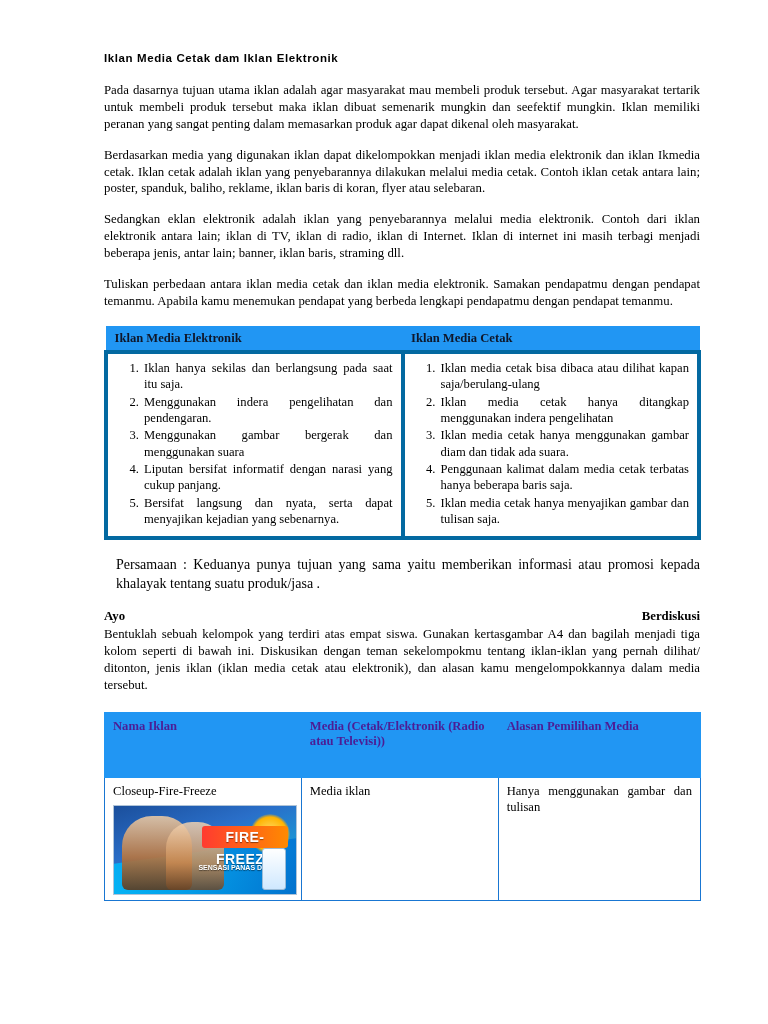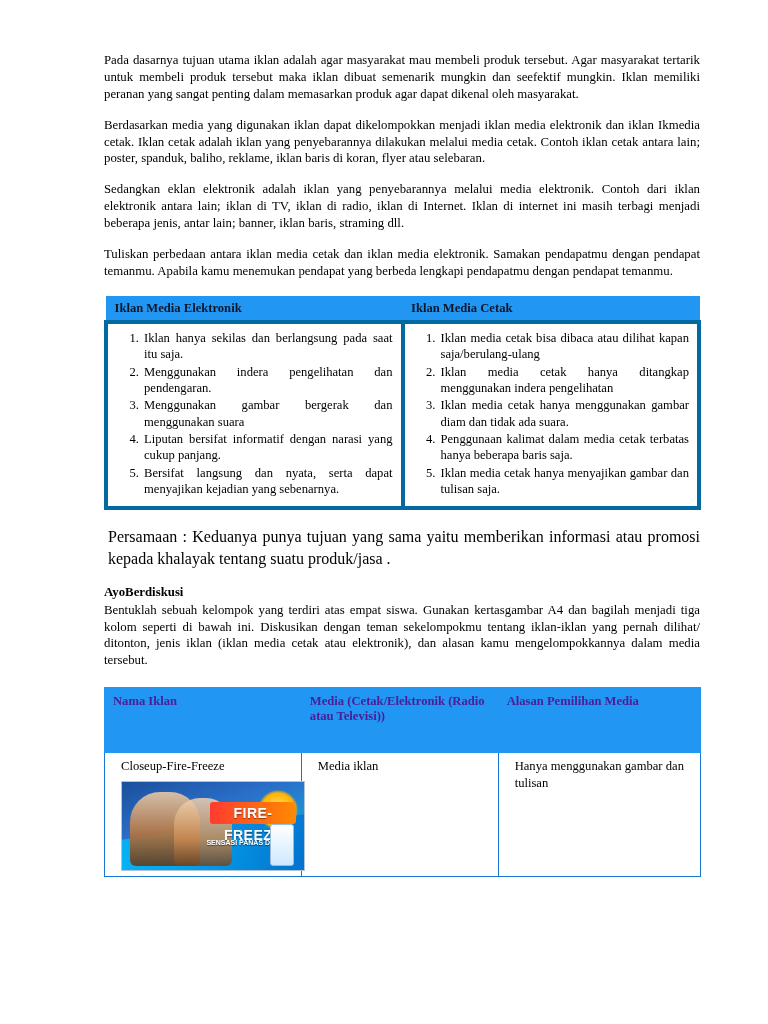--- a/index.html
+++ b/index.html
@@ -65,28 +65,28 @@
   table.cmp ol {
     margin: 0;
     padding-left: 26px;
   }
   table.cmp ol li {
     text-align: justify;
     margin-bottom: 1px;
     padding-left: 2px;
   }
   .persamaan {
-    font-size: 16px;
+    font-size: 14px;
     line-height: 1.32;
     text-align: justify;
-    margin: 16px 0 16px 4px;
+    margin: 16px 0 16px 12px;
   }
   .ayo-line {
     display: flex;
-    justify-content: flex-start;
+    justify-content: space-between;
     font-size: 12.8px;
     font-weight: bold;
     margin: 0 0 2px 0;
   }
   .ayo-line .left { font-weight: bold; }
   .ayo-line .right { font-weight: bold; }
   p.instruction {
     font-size: 12.8px;
     line-height: 1.32;
     text-align: justify;
@@ -106,21 +106,21 @@
     font-size: 12.6px;
     text-align: left;
     vertical-align: top;
     padding: 6px 8px;
     border: 1px solid #2196f3;
     height: 52px;
   }
   table.media td {
     border: 1px solid #1976d2;
     vertical-align: top;
-    padding: 5px 16px;
+    padding: 5px 8px;
     font-size: 12.6px;
     line-height: 1.3;
   }
   td.cell-justify { text-align: justify; }
   .ad-thumb {
     margin-top: 6px;
     width: 182px;
     height: 88px;
     border: 1px solid #b0c4d8;
     position: relative;
@@ -204,20 +204,21 @@
     background: linear-gradient(180deg, #ffffff, #cfe8ff);
     border-radius: 3px;
     border: 1px solid #9bbcd8;
   }
 </style>
 </head>
 <body>
 
 <div class="page">
 
+  <h1 class="doc-title">Iklan Media Cetak dam Iklan Elektronik</h1>
 
   <p class="para">Pada dasarnya tujuan utama iklan adalah agar masyarakat mau membeli produk tersebut. Agar masyarakat tertarik untuk membeli produk tersebut maka iklan dibuat semenarik mungkin dan seefektif mungkin. Iklan memiliki peranan yang sangat penting dalam memasarkan produk agar dapat dikenal oleh masyarakat.</p>
   <p class="para">Berdasarkan media yang digunakan iklan dapat dikelompokkan menjadi iklan media elektronik dan iklan  Ikmedia cetak. Iklan cetak adalah iklan yang penyebarannya dilakukan melalui media cetak. Contoh iklan cetak antara lain; poster, spanduk, baliho, reklame, iklan baris di koran, flyer atau selebaran.</p>
   <p class="para">Sedangkan eklan elektronik adalah iklan yang penyebarannya melalui media elektronik. Contoh dari iklan elektronik antara lain; iklan di TV, iklan di radio, iklan di Internet. Iklan di internet ini masih terbagi menjadi beberapa jenis, antar lain; banner, iklan baris, straming dll.</p>
   <p class="para last-spread">Tuliskan perbedaan antara iklan media cetak dan iklan media elektronik. Samakan pendapatmu dengan pendapat temanmu. Apabila kamu menemukan pendapat yang berbeda lengkapi pendapatmu dengan pendapat temanmu.</p>
 
   <table class="cmp">
     <thead>
       <tr>
         <th style="width:50%">Iklan Media Elektronik</th>

